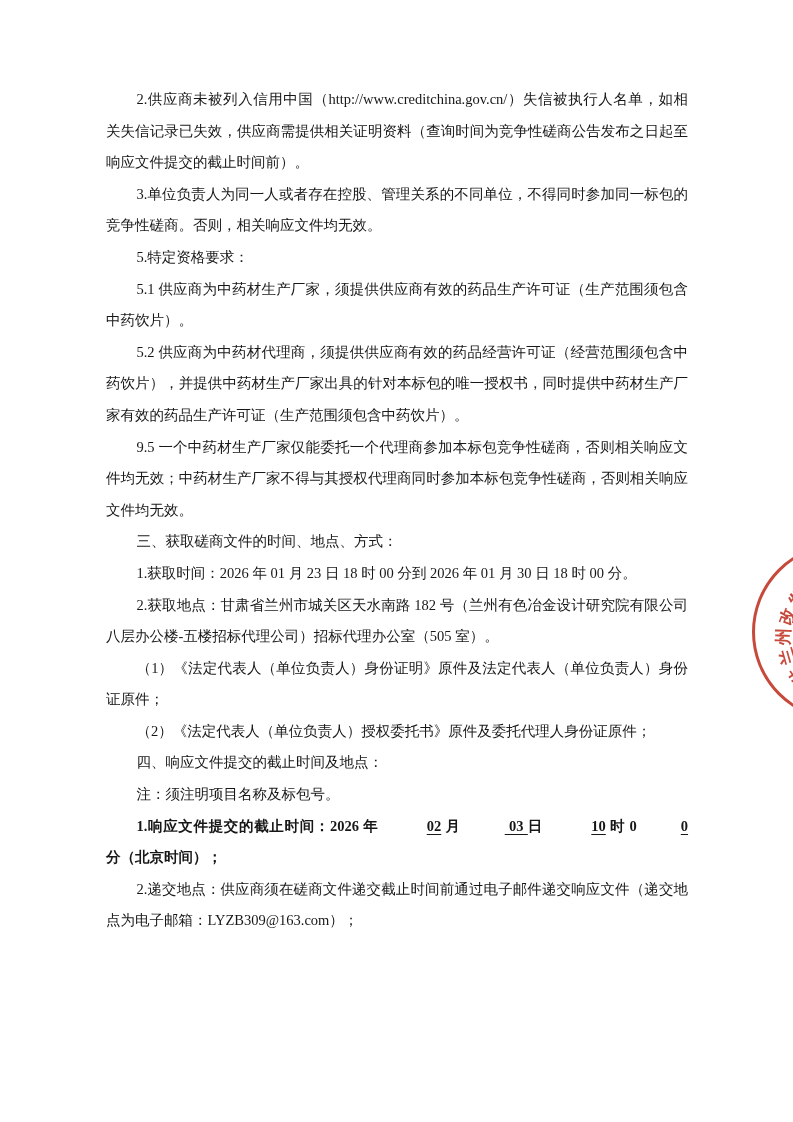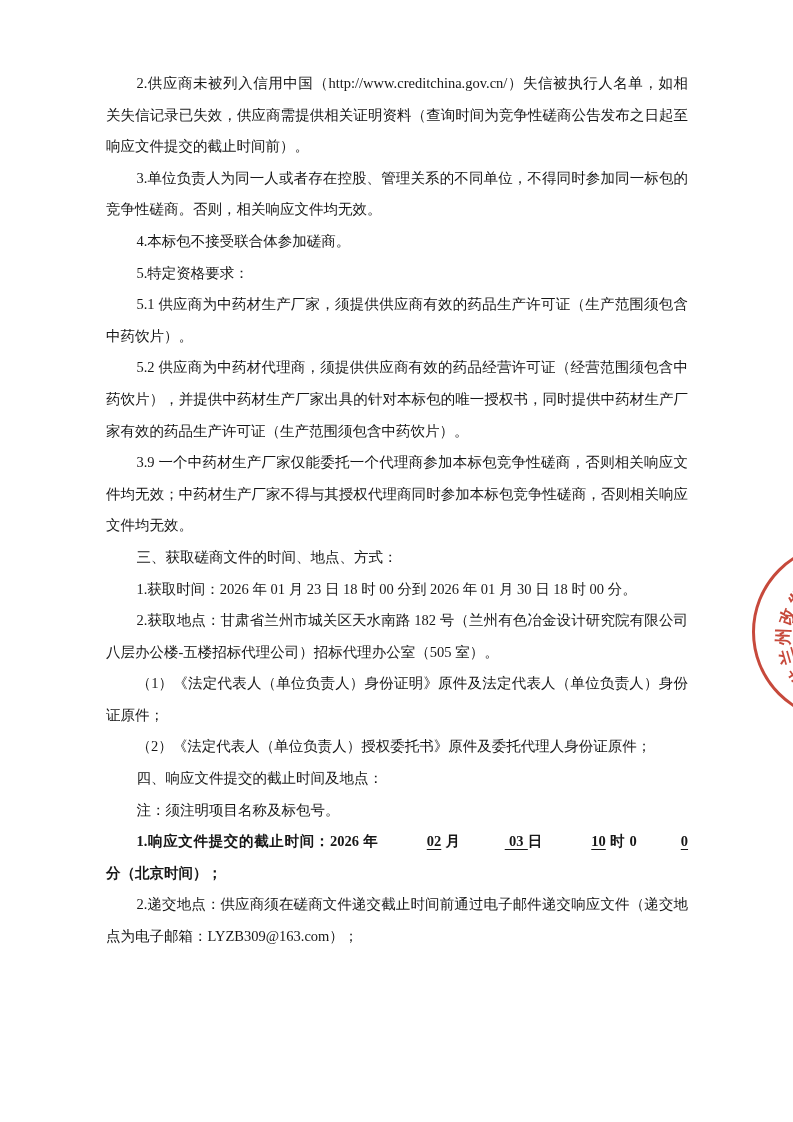--- a/index.html
+++ b/index.html
@@ -8,21 +8,21 @@
     width:793px;height:1122px;
     background:#ffffff;
     overflow:hidden;
     font-family:"Liberation Serif","DejaVu Serif",serif;
     color:#171717;
   }
   .content{
     position:absolute;
     left:106px;
     width:582px;
-    top:68px;
+    top:84px;
   }
   p.para{
     margin:0;
     font-size:14.5px;
     line-height:31.6px;
     text-align:justify;
     text-indent:2.1em;
     word-break:break-word;
   }
   p.para span{white-space:pre-wrap;font-weight:bold;}
@@ -46,25 +46,24 @@
     font-family:"Liberation Serif","DejaVu Serif",serif;
   }
 </style>
 </head>
 <body>
 
 <div class="page">
   <div class="content">
     <p class="para">2.供应商未被列入信用中国（http://www.creditchina.gov.cn/）失信被执行人名单，如相关失信记录已失效，供应商需提供相关证明资料（查询时间为竞争性磋商公告发布之日起至响应文件提交的截止时间前）。</p>
     <p class="para">3.单位负责人为同一人或者存在控股、管理关系的不同单位，不得同时参加同一标包的竞争性磋商。否则，相关响应文件均无效。</p>
-    <p class="para">4.本标包不接受联合体参加磋商。</p>
     <p class="para">5.特定资格要求：</p>
     <p class="para">5.1 供应商为中药材生产厂家，须提供供应商有效的药品生产许可证（生产范围须包含中药饮片）。</p>
     <p class="para">5.2 供应商为中药材代理商，须提供供应商有效的药品经营许可证（经营范围须包含中药饮片），并提供中药材生产厂家出具的针对本标包的唯一授权书，同时提供中药材生产厂家有效的药品生产许可证（生产范围须包含中药饮片）。</p>
-    <p class="para">3.9 一个中药材生产厂家仅能委托一个代理商参加本标包竞争性磋商，否则相关响应文件均无效；中药材生产厂家不得与其授权代理商同时参加本标包竞争性磋商，否则相关响应文件均无效。</p>
+    <p class="para">9.5 一个中药材生产厂家仅能委托一个代理商参加本标包竞争性磋商，否则相关响应文件均无效；中药材生产厂家不得与其授权代理商同时参加本标包竞争性磋商，否则相关响应文件均无效。</p>
     <p class="para bold">三、获取磋商文件的时间、地点、方式：</p>
     <p class="para">1.获取时间：2026 年 01 月 23 日 18 时 00 分到 2026 年 01 月 30 日 18 时 00 分。</p>
     <p class="para">2.获取地点：甘肃省兰州市城关区天水南路 182 号（兰州有色冶金设计研究院有限公司八层办公楼-五楼招标代理公司）招标代理办公室（505 室）。</p>
     <p class="para">（1）《法定代表人（单位负责人）身份证明》原件及法定代表人（单位负责人）身份证原件；</p>
     <p class="para">（2）《法定代表人（单位负责人）授权委托书》原件及委托代理人身份证原件；</p>
     <p class="para bold">四、响应文件提交的截止时间及地点：</p>
     <p class="para bold">注：须注明项目名称及标包号。</p>
     <p class="para">
       <span>1.响应文件提交的截止时间：2026 年 </span><span class="u">02</span><span> 月</span><span class="u"> 03 </span><span>日 </span><span class="u">10</span><span> 时 0</span><span class="u">0</span><span> 分（北京时间）；</span>
     </p>

